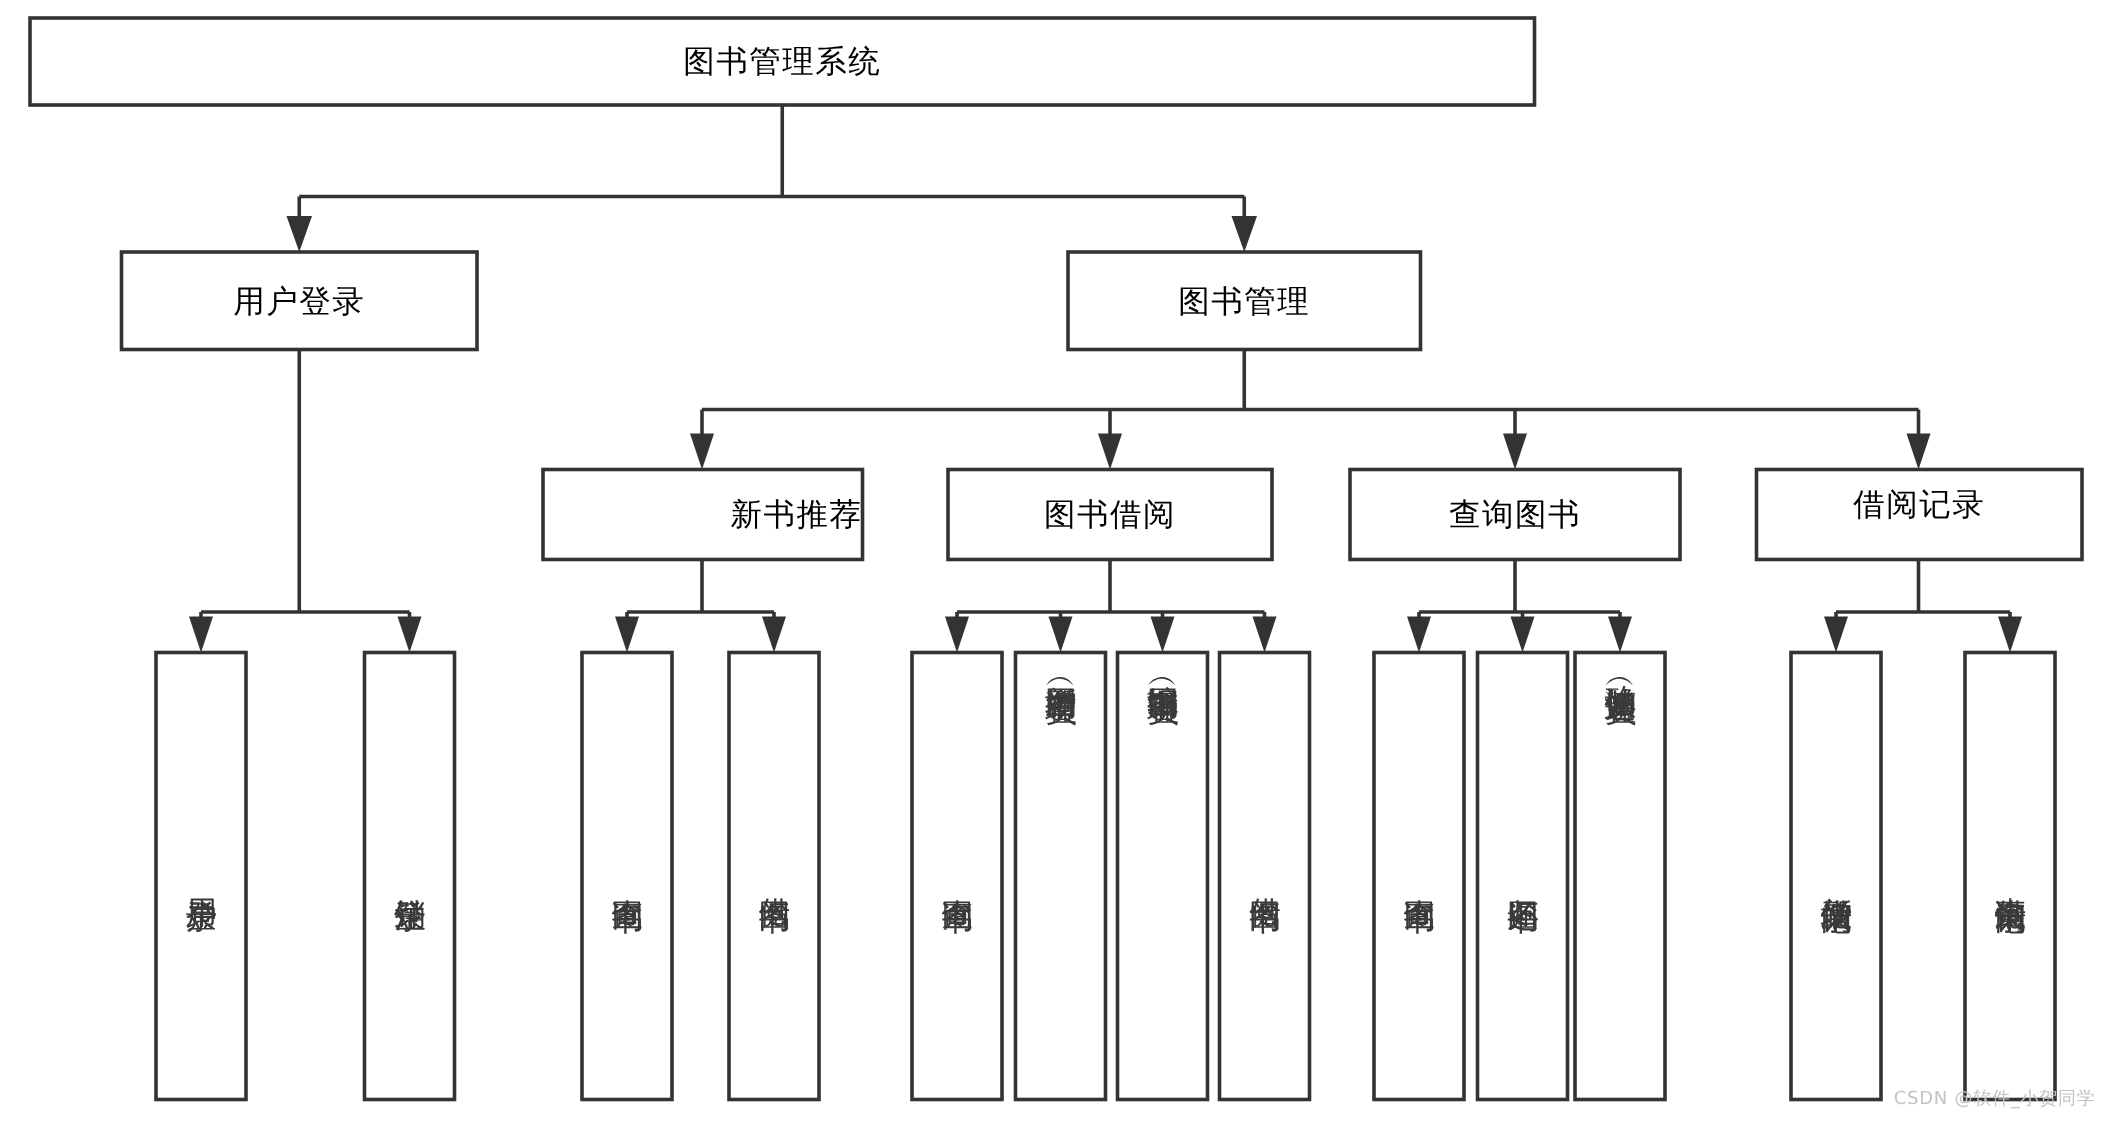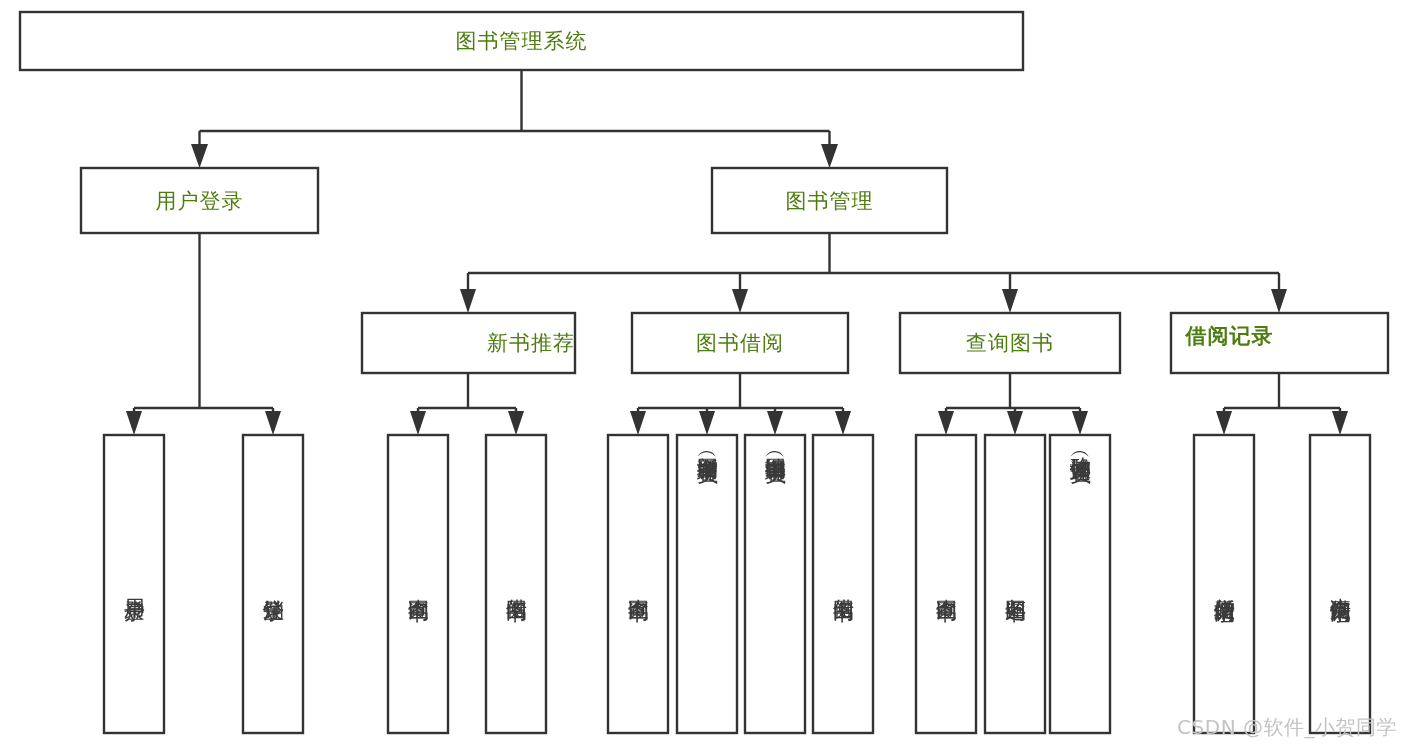--- a/index.html
+++ b/index.html
@@ -38,21 +38,21 @@
   }
   .arrow-head {
     fill: #333333;
     stroke: none;
   }
   .watermark {
     position: absolute;
     right: 8px;
     bottom: 6px;
     color: #c3c3c3;
-    font-size: 20px;
+    font-size: 12px;
     font-family: "DejaVu Sans", "Liberation Sans", sans-serif;
     letter-spacing: 0.5px;
     white-space: nowrap;
     pointer-events: none;
   }
   .vlabel-wrap {
     position: absolute;
     display: flex;
     align-items: center;
     justify-content: center;
@@ -69,21 +69,21 @@
   }
   .hlabel-wrap {
     position: absolute;
     display: flex;
     align-items: center;
     justify-content: center;
     pointer-events: none;
   }
   .hlabel-text {
     font-size: 21px;
-    color: #4d7c0f;
+    color: #000000;
     letter-spacing: 1px;
     white-space: nowrap;
   }
 </style>
 </head>
 <body>
 
 <div id="diagram-root">
 
   <svg id="flow" viewBox="0 0 1405 747">
@@ -207,21 +207,21 @@
   </div>
 
   <div class="hlabel-wrap" style="left:632px; top:313px; width:216px; height:60px;">
     <span class="hlabel-text">图书借阅</span>
   </div>
 
   <div class="hlabel-wrap" style="left:900px; top:313px; width:220px; height:60px;">
     <span class="hlabel-text">查询图书</span>
   </div>
 
-  <div class="hlabel-wrap" style="left:1121px; top:313px; width:217px; height:46px;font-weight:bold;">
+  <div class="hlabel-wrap" style="left:1171px; top:313px; width:217px; height:46px;">
     <span class="hlabel-text">借阅记录</span>
   </div>
 
   <div class="vlabel-wrap" style="left:104px; top:435px; width:60px; height:298px;">
     <span class="vlabel-text">用户登录</span>
   </div>
 
   <div class="vlabel-wrap" style="left:243px; top:435px; width:60px; height:298px;">
     <span class="vlabel-text">注销登录</span>
   </div>

